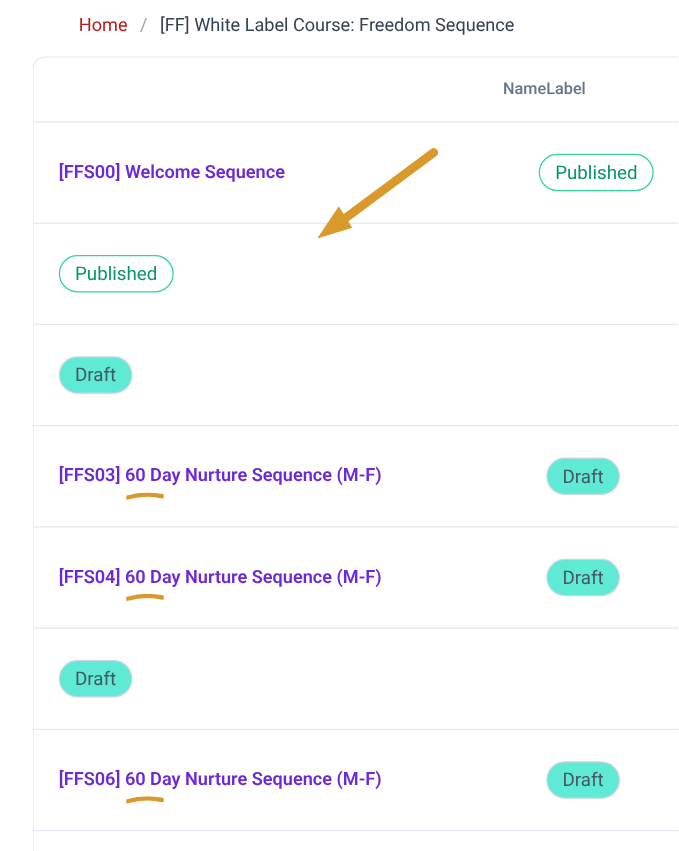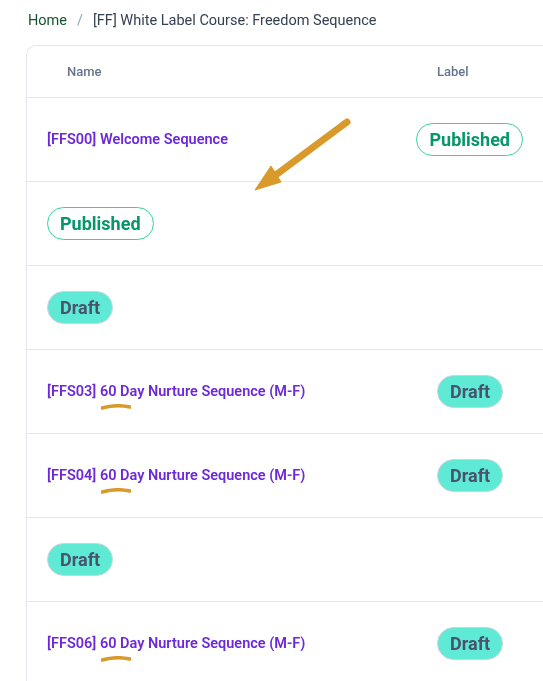--- a/index.html
+++ b/index.html
@@ -12,22 +12,23 @@
   }
   .breadcrumb {
     display: flex;
     align-items: center;
     gap: 10px;
     padding: 12px 16px 16px 28px;
     font-size: 14.5px;
     color: #475569;
   }
   .breadcrumb a {
-    color: #14532d;
+    color: #b91c1c;
     text-decoration: none;
+    margin-left: 35px;
   }
   .breadcrumb .sep { color: #94a3b8; }
   .breadcrumb .current { color: #334155; }
 
   .panel {
     margin-left: 26px;
     border: 1px solid #e2e8f0;
     border-right: none;
     border-top-left-radius: 10px;
     border-bottom-left-radius: 10px;
@@ -37,21 +38,21 @@
 
   .thead {
     display: flex;
     align-items: center;
     padding: 18px 20px;
     font-size: 13px;
     color: #64748b;
     font-weight: 500;
     border-bottom: 1px solid #e2e8f0;
   }
-  .col-name { flex: 1 1 auto; text-align: left; margin-left: 20px; }
+  .col-name { flex: 1 1 auto; text-align: right; margin-left: 20px; }
   .col-status { flex: 0 0 86px; text-align: left; }
 
   .row {
     display: flex;
     align-items: center;
     padding: 25px 20px;
     border-bottom: 1px solid #e2e8f0;
     position: relative;
   }
   .row:last-child { border-bottom: none; }
@@ -65,22 +66,22 @@
     position: relative;
   }
   .row .status-cell {
     flex: 0 0 86px;
     display: flex;
     justify-content: flex-start;
   }
 
   .badge {
     display: inline-block;
-    font-size: 18px;
-    font-weight: 700;
+    font-size: 15px;
+    font-weight: 400;
     border-radius: 999px;
     padding: 5px 12px;
     white-space: nowrap;
   }
   .badge.published {
     color: #059669;
     border: 1px solid #34d399;
     background: #ffffff;
   }
   .badge.draft {

